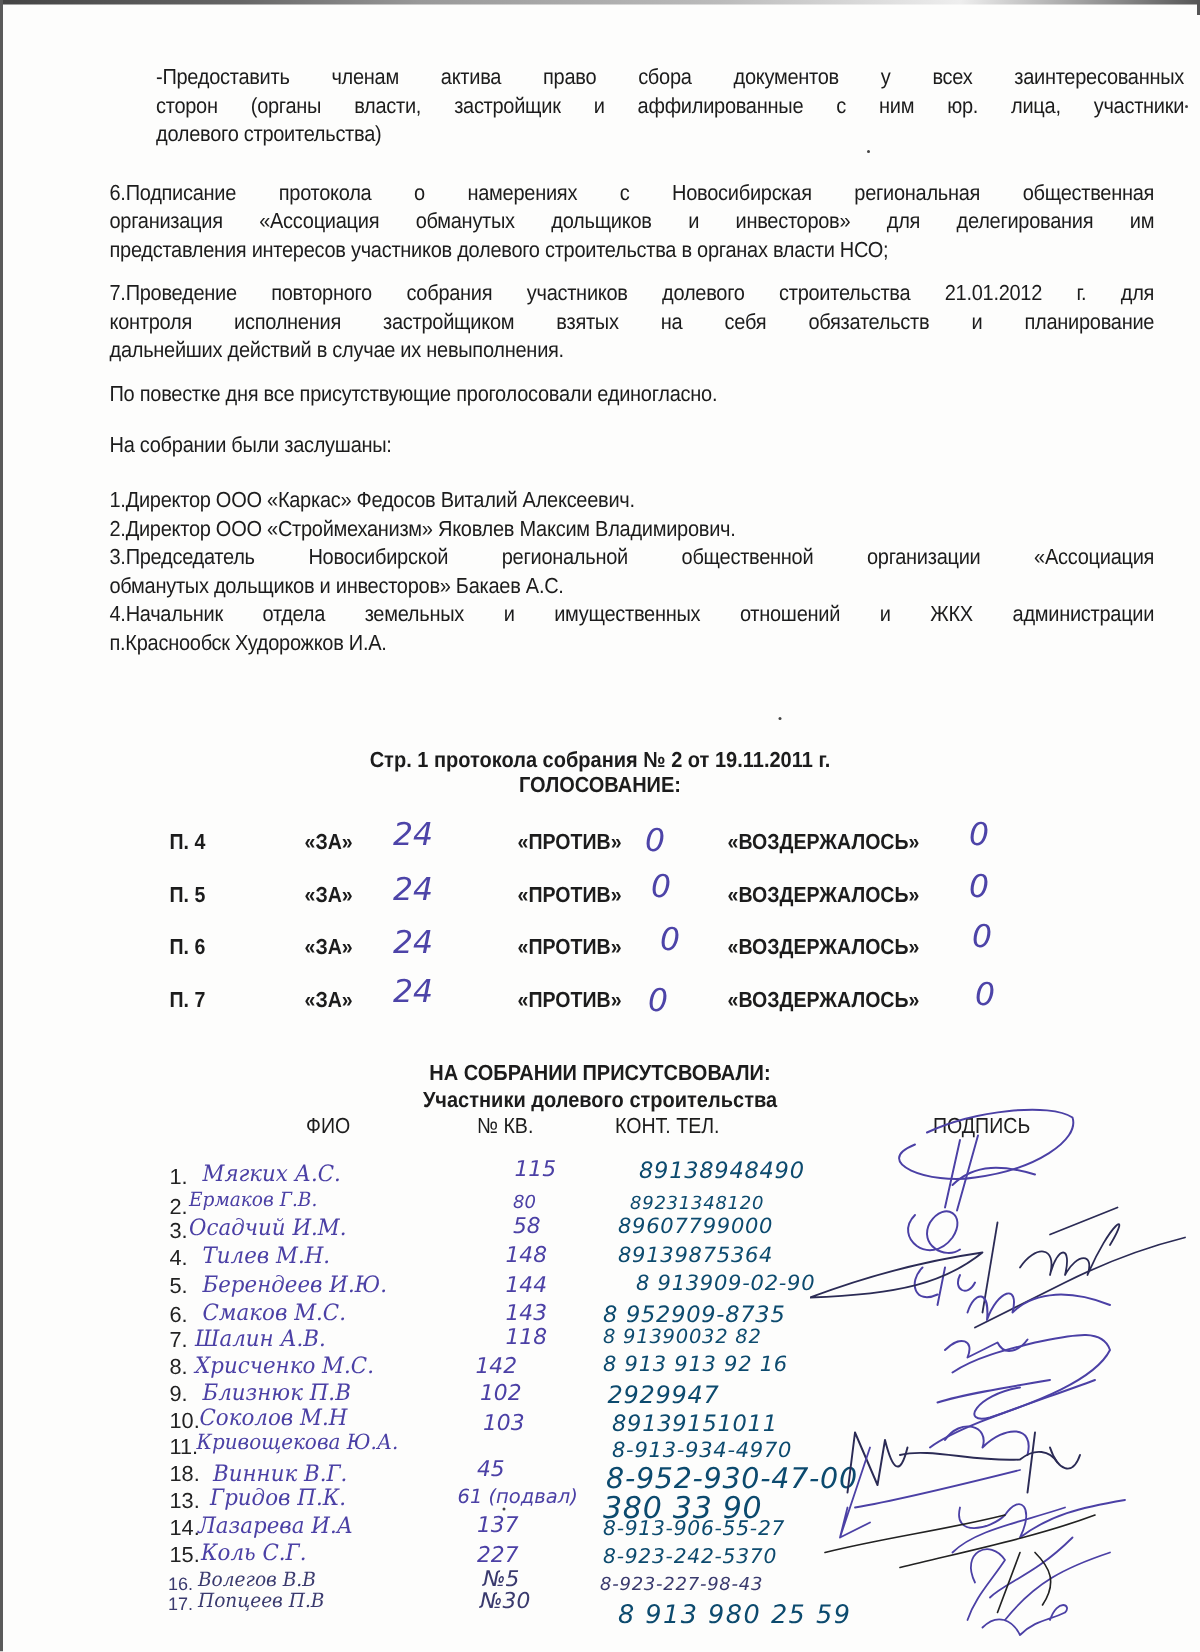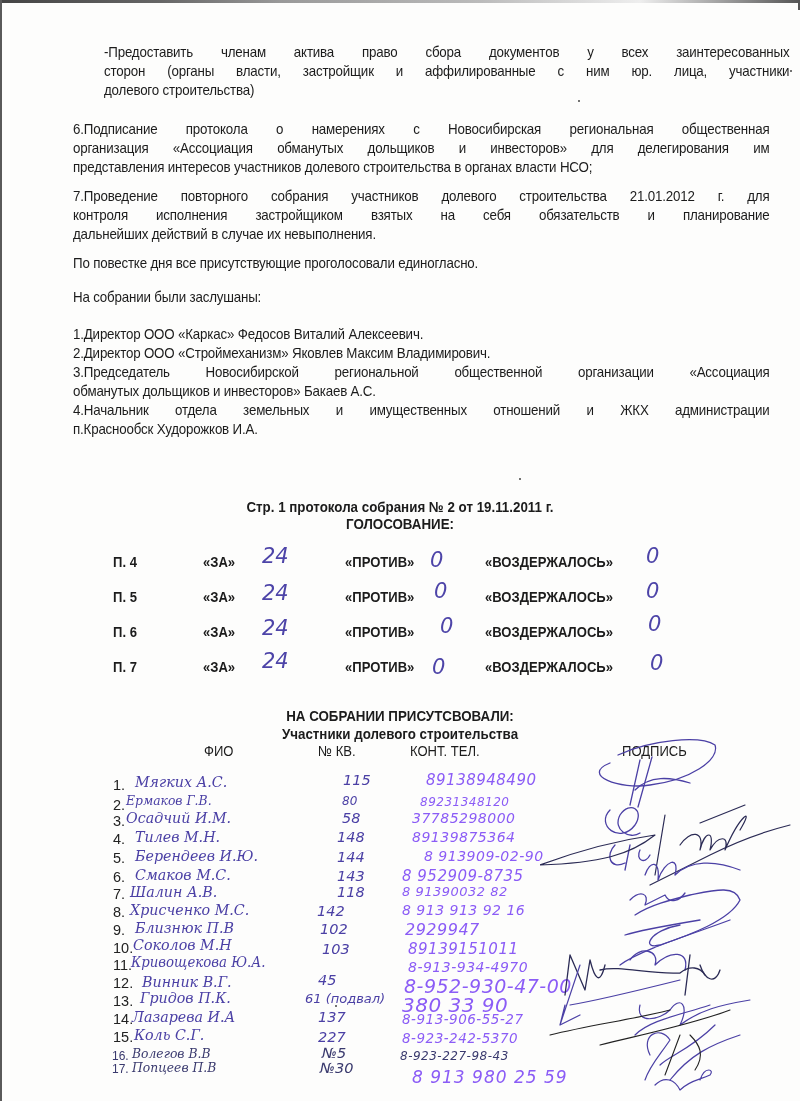--- a/index.html
+++ b/index.html
@@ -28,21 +28,21 @@
   .vote-row { position: absolute; left: 0; width: 800px; height: 30px; font-weight: bold; font-size: 14.5px; }
   .vote-row .cell { position: absolute; transform: scaleX(0.9); transform-origin: left top; white-space: nowrap; }
   .vote-num { position: absolute; font-family: "DejaVu Sans", sans-serif; font-style: italic; color: #4d44a8; font-size: 21px; font-weight: normal; }
 
   .col-head { position: absolute; font-size: 14.5px; transform: scaleX(0.9); transform-origin: left top; white-space: nowrap; }
 
   .att-row { position: absolute; left: 0; width: 800px; height: 18px; }
   .att-num { position: absolute; left: 113px; font-size: 14.5px; color: #222; font-family: "Liberation Sans", sans-serif; }
   .att-name { position: absolute; font-family: "DejaVu Serif", serif; font-style: italic; color: #4b40a5; font-size: 15px; white-space: nowrap; transform: scaleX(0.95); transform-origin: left top; }
   .att-apt { position: absolute; left: 316px; font-family: "DejaVu Sans", sans-serif; font-style: italic; color: #4b40a5; font-size: 14.5px; white-space: nowrap; }
-  .att-tel { position: absolute; left: 400px; font-family: "DejaVu Sans", sans-serif; font-style: italic; color: #8b5cf6; font-size: 14px; white-space: nowrap; letter-spacing: 0.5px; }
+  .att-tel { position: absolute; left: 400px; font-family: "DejaVu Sans", sans-serif; font-style: italic; color: #0c4a6e; font-size: 14px; white-space: nowrap; letter-spacing: 0.5px; }
   .small-hand { font-size: 12px; color: #3a3a6e; }
   .sig-layer { position: absolute; left: 540px; top: 735px; width: 260px; height: 366px; }
 </style>
 </head>
 <body>
 
 <div class="scan-edge-top"></div>
 <div class="scan-edge-left"></div>
 <div class="scan-edge-right"></div>
 <div class="speck" style="left:578px;top:100px"></div>
@@ -143,21 +143,21 @@
   <div class="att-row" style="top:793px">
     <span class="att-num" style="top:4px">2.</span>
     <span class="att-name" style="left:126px;top:0;font-size:13px">Ермаков Г.В.</span>
     <span class="att-apt" style="left:342px;top:1px;font-size:12px">80</span>
     <span class="att-tel" style="left:420px;top:2px;font-size:12px">89231348120</span>
   </div>
   <div class="att-row" style="top:809px">
     <span class="att-num" style="top:4px">3.</span>
     <span class="att-name" style="left:126px;top:0">Осадчий И.М.</span>
     <span class="att-apt" style="left:342px;top:1px">58</span>
-    <span class="att-tel" style="left:412px;top:1px">37785298000</span>
+    <span class="att-tel" style="left:412px;top:1px">89607799000</span>
   </div>
   <div class="att-row" style="top:827px">
     <span class="att-num" style="top:4px">4.</span>
     <span class="att-name" style="left:135px;top:1px">Тилев М.Н.</span>
     <span class="att-apt" style="left:337px;top:2px">148</span>
     <span class="att-tel" style="left:412px;top:2px">89139875364</span>
   </div>
   <div class="att-row" style="top:846px">
     <span class="att-num" style="top:4px">5.</span>
     <span class="att-name" style="left:135px;top:1px">Берендеев И.Ю.</span>
@@ -194,21 +194,21 @@
     <span class="att-apt" style="left:322px;top:5px">103</span>
     <span class="att-tel" style="left:408px;top:4px;font-size:15px">89139151011</span>
   </div>
   <div class="att-row" style="top:953px">
     <span class="att-num" style="top:4px">11.</span>
     <span class="att-name" style="left:131px;top:1px;font-size:14px">Кривощекова Ю.А.</span>
     <span class="att-apt" style="left:322px;top:3px"></span>
     <span class="att-tel" style="left:408px;top:6px">8-913-934-4970</span>
   </div>
   <div class="att-row" style="top:971px">
-    <span class="att-num" style="top:4px">12.</span>
+    <span class="att-num" style="top:4px">18.</span>
     <span class="att-name" style="left:142px;top:2px">Винник В.Г.</span>
     <span class="att-apt" style="left:318px;top:1px">45</span>
     <span class="att-tel" style="left:404px;top:4px;font-size:19px">8-952-930-47-00</span>
   </div>
   <div class="att-row" style="top:989px">
     <span class="att-num" style="top:4px">13.</span>
     <span class="att-name" style="left:140px;top:0">Гридов П.К.</span>
     <span class="att-apt" style="left:305px;top:2px;font-size:13px">61 (подвал)</span>
     <span class="att-tel" style="left:402px;top:4px;font-size:20px">380 33 90</span>
   </div>

